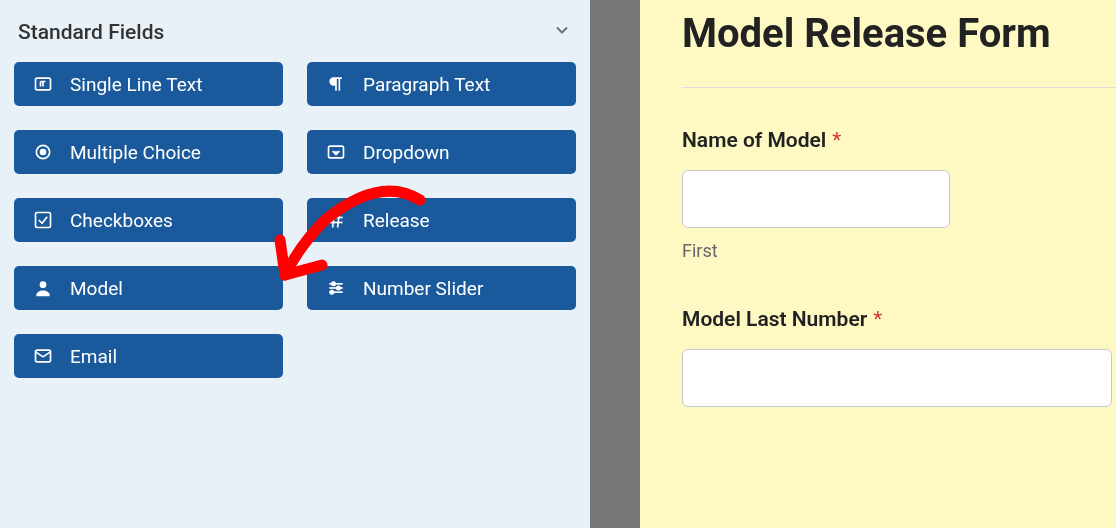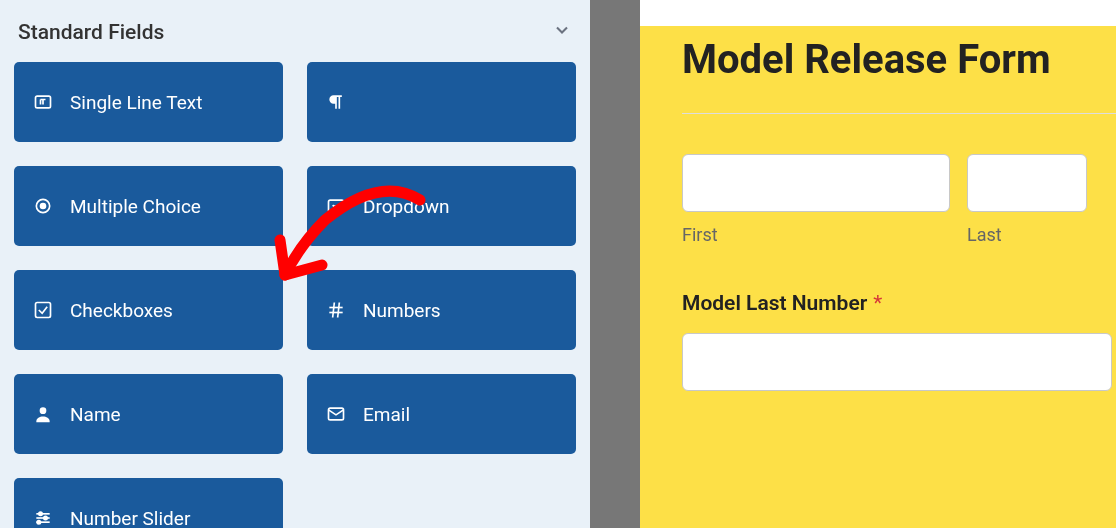--- a/index.html
+++ b/index.html
@@ -33,21 +33,21 @@
     }
     .field-grid {
       display: grid;
       grid-template-columns: 1fr 1fr;
       gap: 24px 24px;
     }
     .field-btn {
       background: #1a5a9c;
       color: #fff;
       border-radius: 5px;
-      height: 80px;
+      height: 44px;
       display: flex;
       align-items: center;
       padding: 0 18px;
       gap: 16px;
       font-size: 19px;
       font-weight: 400;
       cursor: pointer;
     }
     .field-icon {
       width: 22px;
@@ -57,24 +57,23 @@
       justify-content: center;
       flex-shrink: 0;
     }
     .field-icon svg { width: 20px; height: 20px; }
     .divider-strip {
       width: 50px;
       background: #777;
     }
     .preview {
       flex: 1;
-      background: #fde047;
+      background: #fef9c3;
       padding: 10px 0 0 42px;
       position: relative;
-      margin-top: 26px;
     }
     .form-title {
       font-size: 40px;
       font-weight: 700;
       color: #222;
       margin-bottom: 30px;
     }
     .hr {
       border: none;
       border-top: 1px solid #ddd;
@@ -82,21 +81,21 @@
     }
     .field-label {
       font-size: 21px;
       font-weight: 600;
       color: #222;
       margin-bottom: 18px;
     }
     .required { color: #d63638; margin-left: 6px; font-weight: 400; }
     .name-row {
       display: flex;
-      gap: 17px;
+      gap: 24px;
       margin-bottom: 46px;
     }
     .name-col { display: flex; flex-direction: column; }
     .input {
       border: 1px solid #c8c8c8;
       border-radius: 6px;
       height: 58px;
       width: 268px;
       font-size: 18px;
       padding: 0 14px;
@@ -148,20 +147,21 @@
       </span>
       <span>Single Line Text</span>
     </div>
 
     <div class="field-btn">
       <span class="field-icon">
         <svg viewBox="0 0 24 24" fill="#fff">
             <path d="M13 4H9a5 5 0 0 0 0 10h2v6h2V6h2v14h2V6h2V4h-6z"></path>
           </svg>
       </span>
+      <span>Paragraph Text</span>
     </div>
 
     <div class="field-btn">
       <span class="field-icon">
         <svg viewBox="0 0 24 24" fill="none" stroke="#fff" stroke-width="2">
             <circle cx="12" cy="12" r="8"></circle>
             <circle cx="12" cy="12" r="3" fill="#fff"></circle>
           </svg>
       </span>
       <span>Multiple Choice</span>
@@ -189,80 +189,79 @@
 
     <div class="field-btn">
       <span class="field-icon">
         <svg viewBox="0 0 24 24" fill="none" stroke="#fff" stroke-width="2">
             <line x1="4" y1="9" x2="20" y2="9"></line>
             <line x1="4" y1="15" x2="20" y2="15"></line>
             <line x1="10" y1="3" x2="8" y2="21"></line>
             <line x1="16" y1="3" x2="14" y2="21"></line>
           </svg>
       </span>
-      <span>Numbers</span>
+      <span>Release</span>
     </div>
 
     <div class="field-btn">
       <span class="field-icon">
         <svg viewBox="0 0 24 24" fill="#fff">
             <circle cx="12" cy="8" r="4"></circle>
             <path d="M4 21c0-4 4-6 8-6s8 2 8 6v1H4v-1z"></path>
           </svg>
       </span>
-      <span>Name</span>
-    </div>
-
-    <div class="field-btn">
-      <span class="field-icon">
-        <svg viewBox="0 0 24 24" fill="none" stroke="#fff" stroke-width="2">
-            <rect x="3" y="5" width="18" height="14" rx="2"></rect>
-            <polyline points="3 7 12 13 21 7"></polyline>
-          </svg>
-      </span>
-      <span>Email</span>
+      <span>Model</span>
     </div>
 
     <div class="field-btn">
       <span class="field-icon">
         <svg viewBox="0 0 24 24" fill="none" stroke="#fff" stroke-width="2">
             <line x1="4" y1="7" x2="20" y2="7"></line>
             <circle cx="9" cy="7" r="2" fill="#fff"></circle>
             <line x1="4" y1="12" x2="20" y2="12"></line>
             <circle cx="15" cy="12" r="2" fill="#fff"></circle>
             <line x1="4" y1="17" x2="20" y2="17"></line>
             <circle cx="7" cy="17" r="2" fill="#fff"></circle>
           </svg>
       </span>
       <span>Number Slider</span>
     </div>
 
+    <div class="field-btn">
+      <span class="field-icon">
+        <svg viewBox="0 0 24 24" fill="none" stroke="#fff" stroke-width="2">
+            <rect x="3" y="5" width="18" height="14" rx="2"></rect>
+            <polyline points="3 7 12 13 21 7"></polyline>
+          </svg>
+      </span>
+      <span>Email</span>
+    </div>
+
 
   </div>
 
   <svg class="arrow-overlay" viewBox="0 0 180 150">
     <path d="M 150 35 Q 110 10 55 55 Q 30 80 15 110" stroke="#ff0000" stroke-width="11" fill="none" stroke-linecap="round"></path>
     <path d="M 15 110 L 10 75 M 15 110 L 52 100" stroke="#ff0000" stroke-width="11" fill="none" stroke-linecap="round"></path>
   </svg>
 </div>
 
 <div class="divider-strip"></div>
 
 <div class="preview">
   <h1 class="form-title">Model Release Form</h1>
   <hr class="hr">
 
+  <div class="field-label">
+    <span>Name of Model</span><span class="required">*</span>
+  </div>
   <div class="name-row">
     <div class="name-col">
       <input class="input" style="">
       <div class="sublabel">First</div>
     </div>
-    <div class="name-col">
-      <input class="input" style="width: 120px;">
-      <div class="sublabel">Last</div>
-    </div>
   </div>
 
   <div class="field-label">
     <span>Model Last Number</span><span class="required">*</span>
   </div>
   <input class="input-wide" style="">
 </div>
 
 </body></html>

